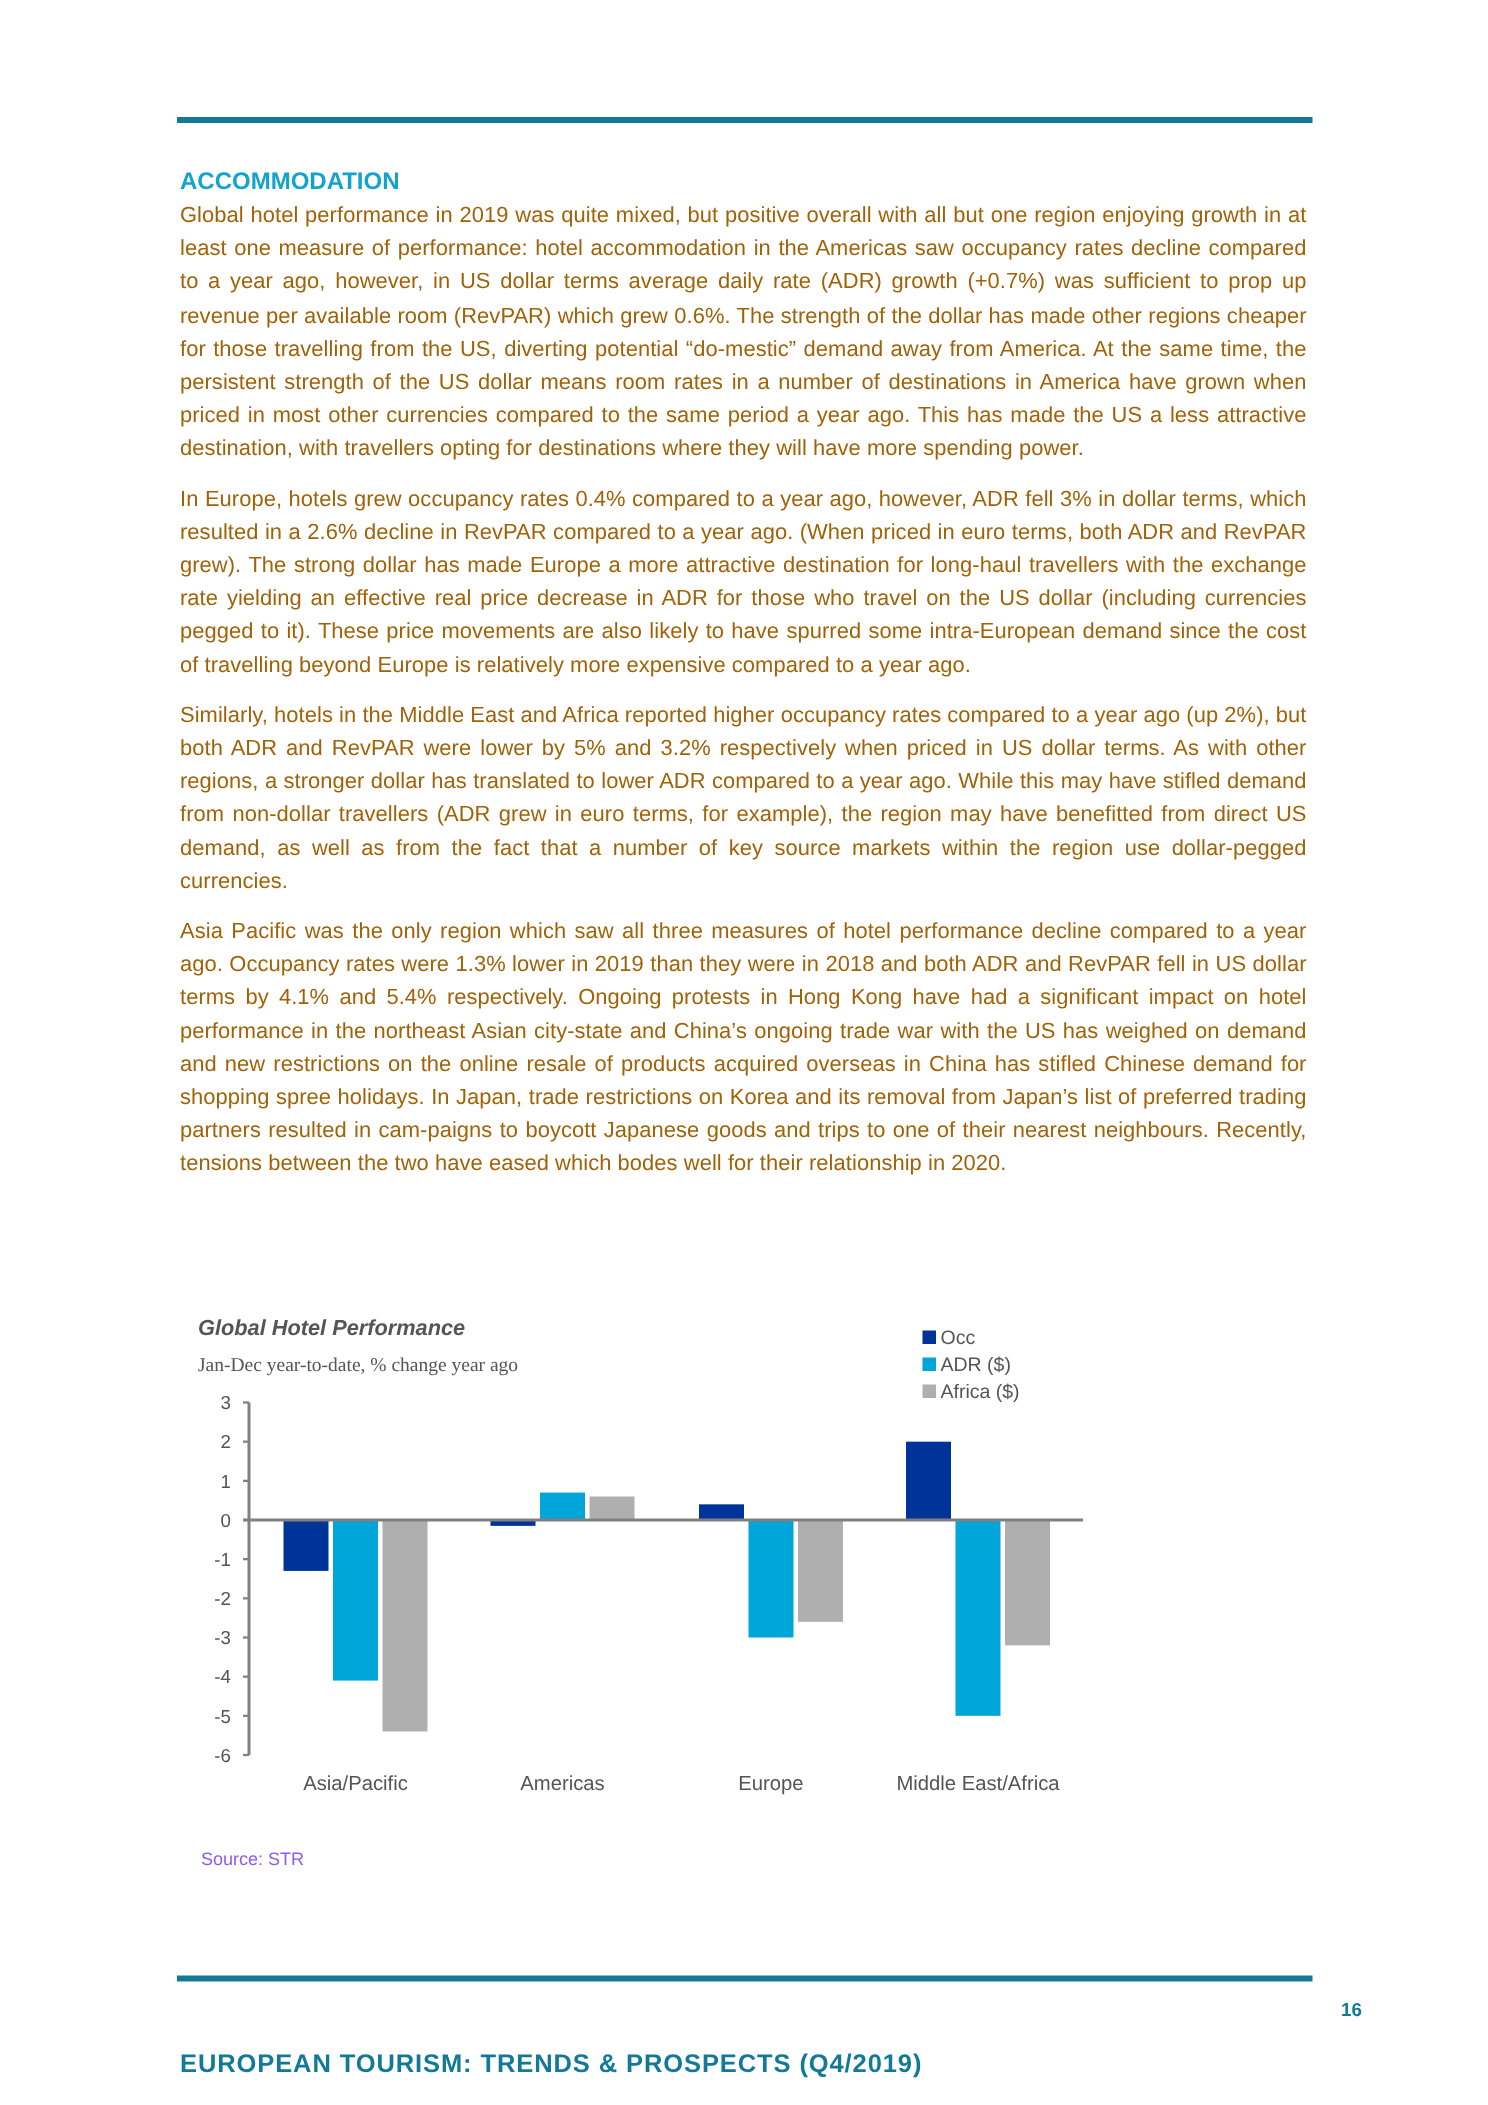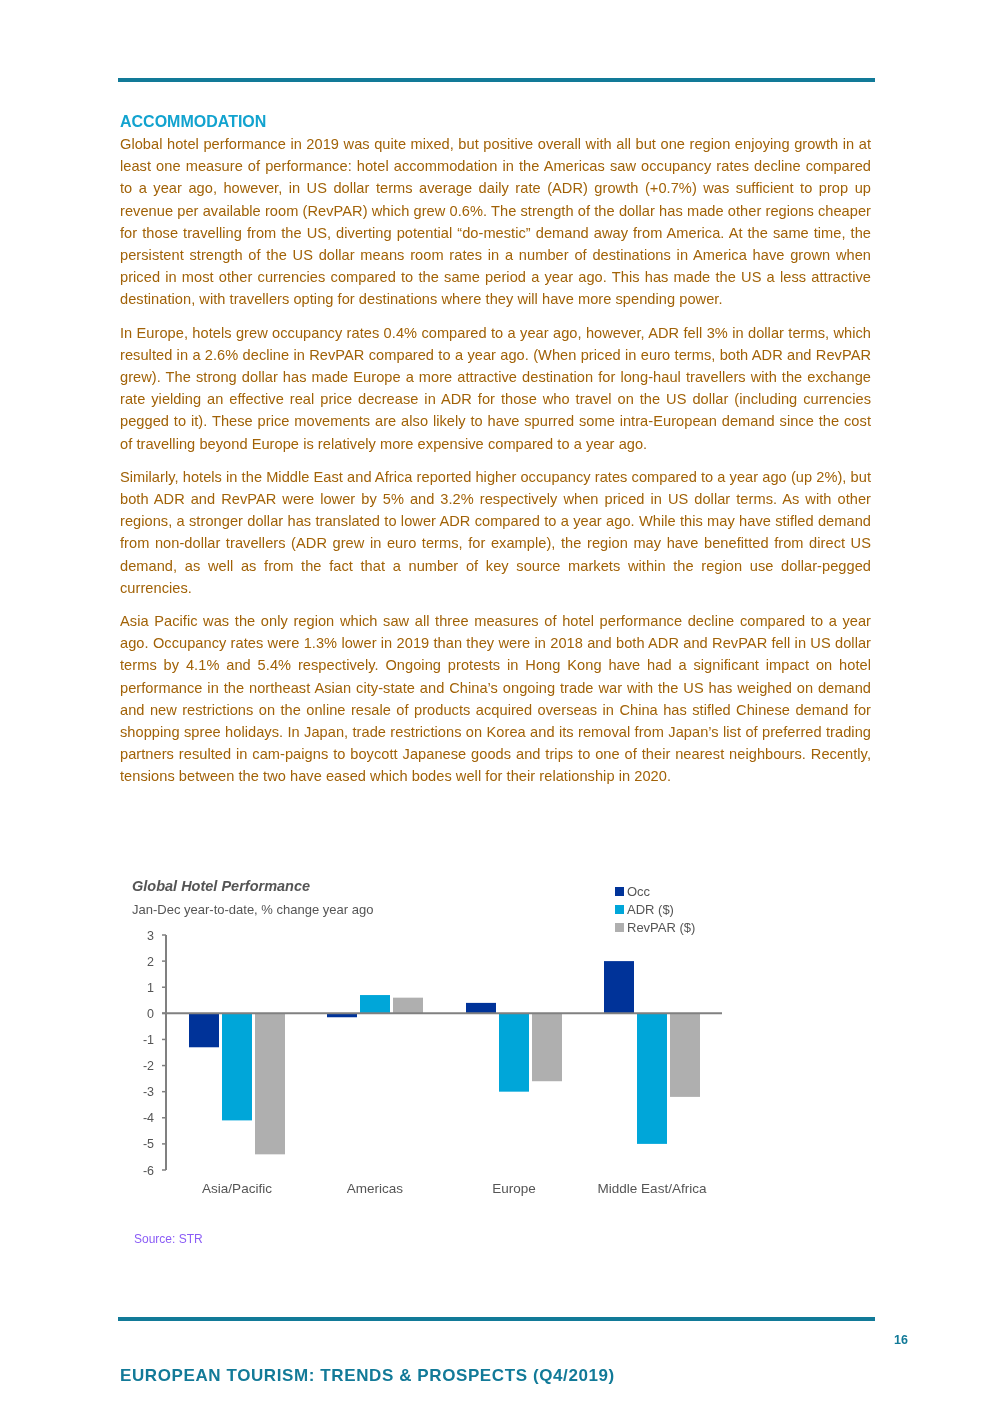--- a/index.html
+++ b/index.html
@@ -5,21 +5,21 @@
   html, body { margin: 0; padding: 0; background: #ffffff; }
   body { width: 992px; height: 1403px; position: relative; overflow: hidden;
          font-family: "Liberation Sans", sans-serif; color: #3f3f3f; }
   .top-rule { position: absolute; left: 118px; top: 78px; width: 757px; height: 4px; background: #127a98; }
   .heading { position: absolute; left: 120px; top: 94px; font-size: 16px; font-weight: bold;
              color: #12a3cf; letter-spacing: 0; margin-top: 19px; }
   .body-text { position: absolute; left: 120px; top: 133px; width: 751px; }
   .para { margin: 0 0 11px 0; font-size: 14.6px; line-height: 22.2px; text-align: justify;
           color: #a16207; letter-spacing: 0.05px; }
   .chart-title { position: absolute; left: 132px; top: 878px; font-size: 14.5px; font-weight: bold; color: #555; font-style: italic; }
-  .chart-subtitle { position: absolute; left: 132px; top: 902px; font-size: 13px; color: #555; }
+  .chart-subtitle { position: absolute; left: 132px; top: 902px; font-size: 13px; color: #555; font-family: Liberation Serif, serif; }
   .legend { position: absolute; left: 615px; top: 882px; font-size: 13px; color: #555; }
   .legend-item { display: flex; align-items: center; height: 18px; }
   .legend-swatch { width: 9px; height: 9px; margin-right: 3px; }
   svg.chart { position: absolute; left: 0; top: 0; }
   .tick-label { font-size: 12.5px; fill: #555; font-family: "Liberation Sans", sans-serif; }
   .cat-label { font-size: 13.5px; fill: #555; font-family: "Liberation Sans", sans-serif; }
   .source { position: absolute; left: 134px; top: 1232px; font-size: 12px; color: #8b5cf6; }
   .bottom-rule { position: absolute; left: 118px; top: 1317px; width: 757px; height: 4px; background: #127a98; }
   .footer-title { position: absolute; left: 120px; top: 1333px; font-size: 17px; font-weight: bold;
                   color: #127a98; letter-spacing: 0.6px; margin-top: 33px; }
@@ -45,21 +45,21 @@
   <div class="legend-item">
     <span class="legend-swatch" style="background: rgb(0, 51, 153);"></span>
     <span>Occ</span>
   </div>
   <div class="legend-item">
     <span class="legend-swatch" style="background: rgb(0, 166, 217);"></span>
     <span>ADR ($)</span>
   </div>
   <div class="legend-item">
     <span class="legend-swatch" style="background: rgb(175, 175, 175);"></span>
-    <span>RevPAR ($)</span>
+    <span>Africa ($)</span>
   </div>
 </div>
 
 <svg class="chart" width="992" height="1403" xmlns="http://www.w3.org/2000/svg">
   <g id="bars">
       <rect x="189" y="1013.3333333333334" width="30" height="33.94444444444446" fill="#003399"></rect>
       <rect x="222" y="1013.3333333333334" width="30" height="107.05555555555554" fill="#00a6d9"></rect>
       <rect x="255" y="1013.3333333333334" width="30" height="140.9999999999999" fill="#afafaf"></rect>
       <rect x="327" y="1013.3333333333334" width="30" height="3.9166666666666288" fill="#003399"></rect>
       <rect x="360" y="995.0555555555555" width="30" height="18.27777777777783" fill="#00a6d9"></rect>

